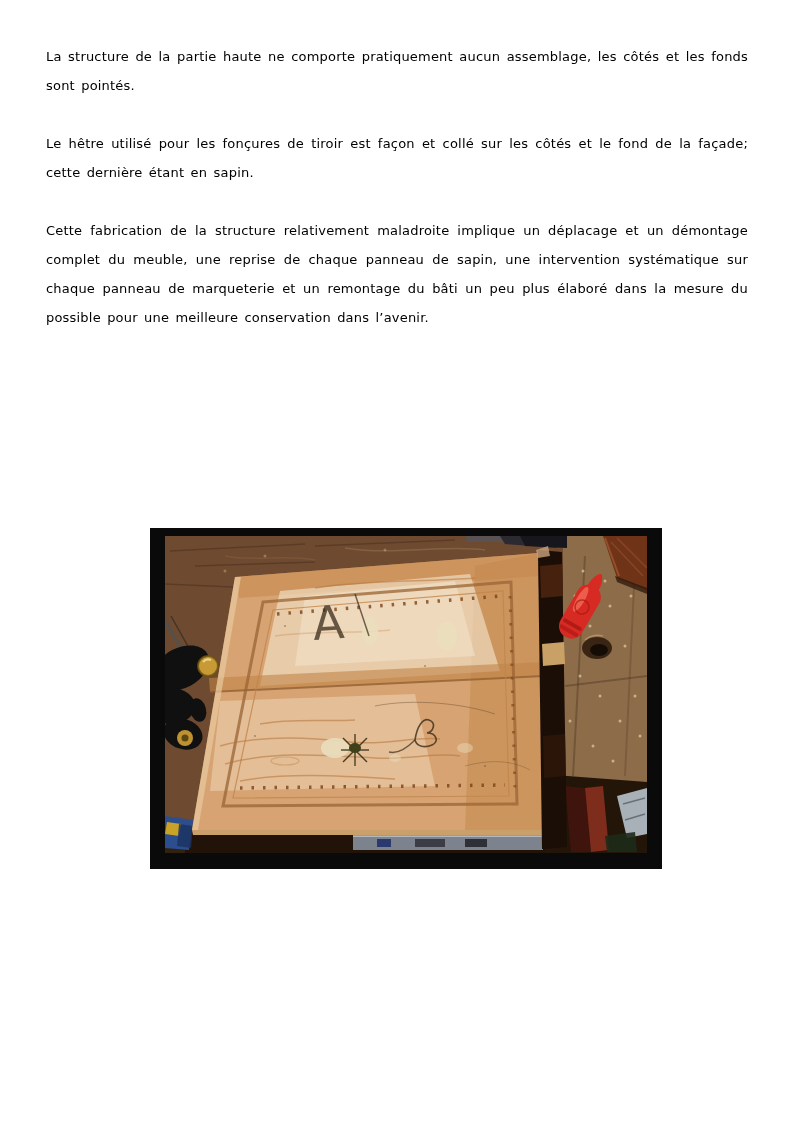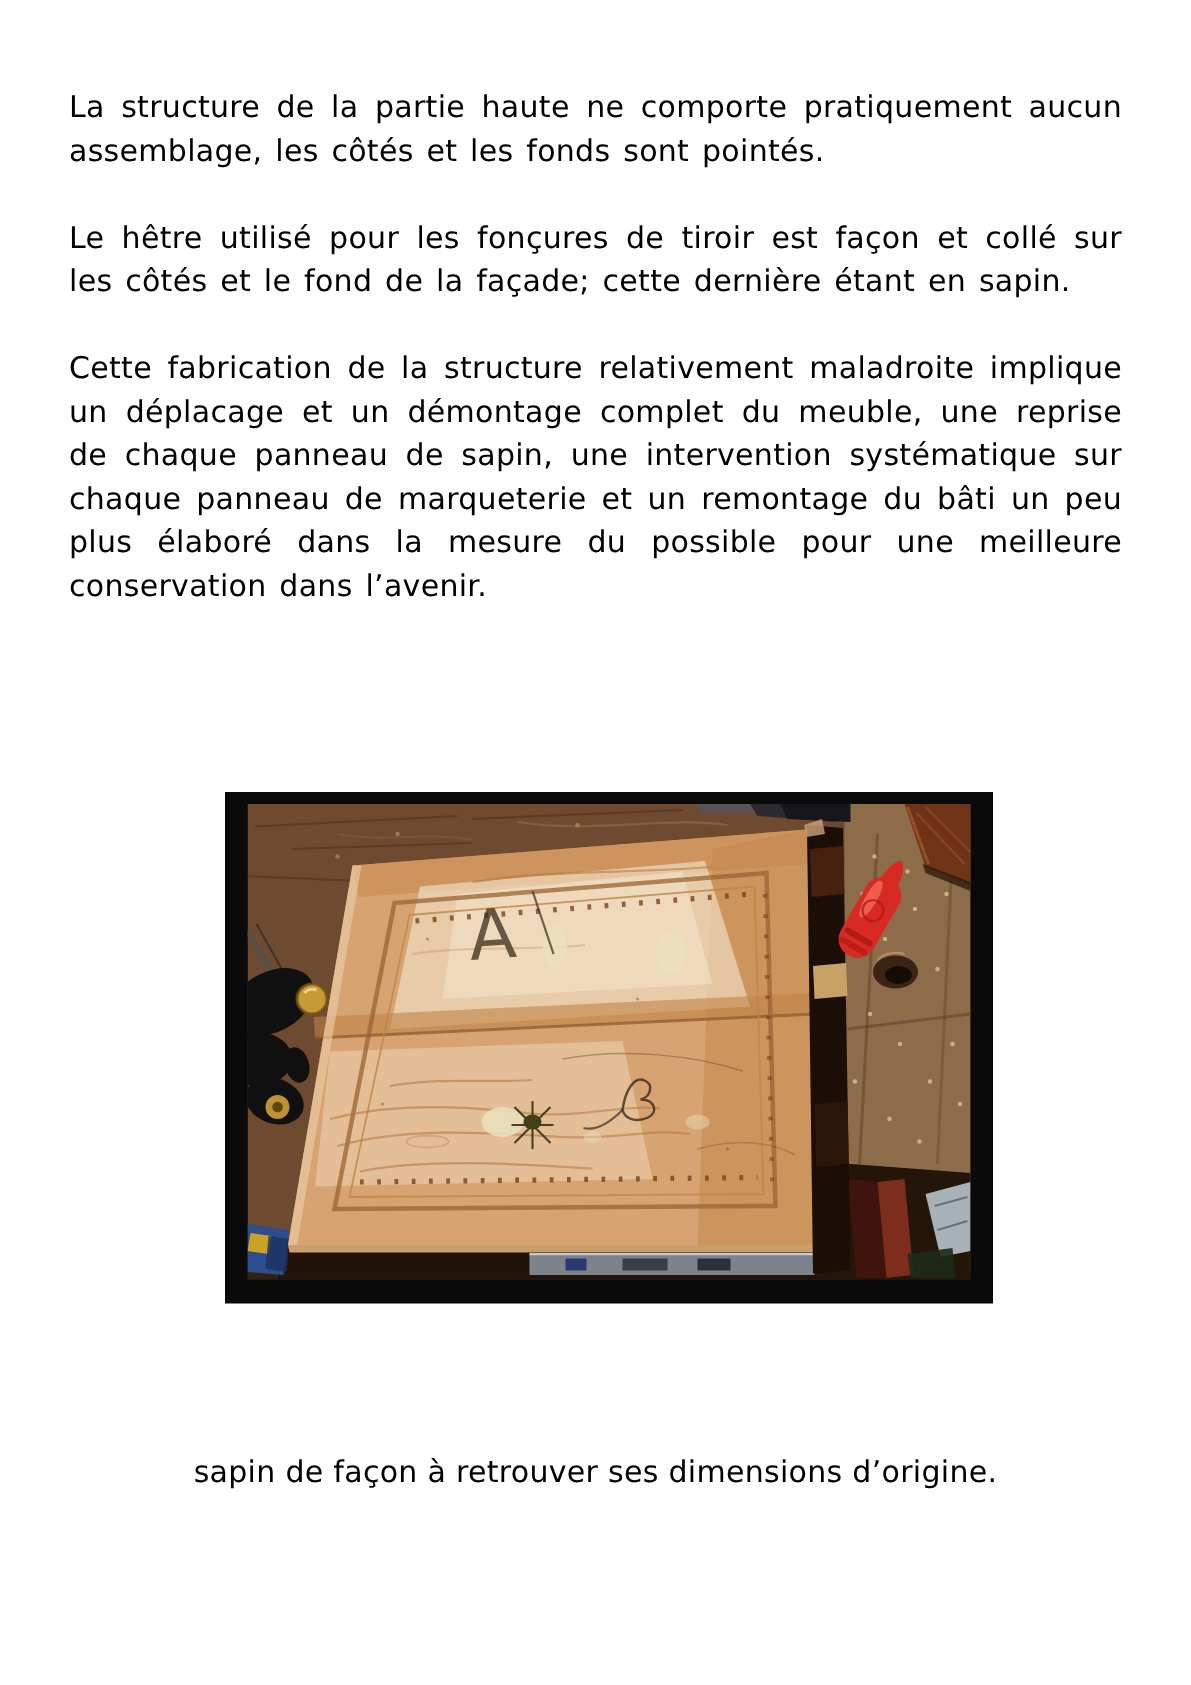--- a/index.html
+++ b/index.html
@@ -3,21 +3,21 @@
 <meta charset="utf-8">
 <style>
   html,body{margin:0;padding:0}
   body{
     width:794px;height:1123px;background:#ffffff;color:#000;
     font-family:"DejaVu Sans","Liberation Sans",sans-serif;
     position:relative;overflow:hidden;
   }
   .text-block{position:absolute;top:42px;left:46px;width:702px}
   .para{
-    margin:15px 0 29px 0;font-size:20px;line-height:29px;
+    margin:0 0 29px 0;font-size:13px;line-height:29px;
     text-align:justify;letter-spacing:.2px;word-spacing:2px;
   }
   .figure{position:absolute;top:528px;left:150px;margin:0}
   .slide-frame{background:var(--frame,#0a0a0a);padding:8px 15px 16px 15px;line-height:0}
   .caption{
     position:absolute;top:966px;left:47px;width:700px;text-align:center;
     font-size:20px;line-height:30px;letter-spacing:.2px;
   }
   
   .f-bench{fill:var(--bench)} .f-benchLight{fill:var(--benchLight)}
@@ -236,16 +236,15 @@
           <path d="M38,126 a7,7 0 0 1 8,-2" stroke="#f0d890" stroke-width="2" fill="none" opacity=".9"></path>
           <circle cx="20" cy="202" r="8" class="f-brass" opacity=".95"></circle>
           <circle cx="20" cy="202" r="3.5" fill="#5e4610"></circle>
         </g>
 
       </svg>
     </div>
   </figure>
 
   <div class="caption">
-    <div>sapin de façon à retrouver ses dimensions d’origine.</div>
   </div>
 
 </div>
 
 </body></html>

